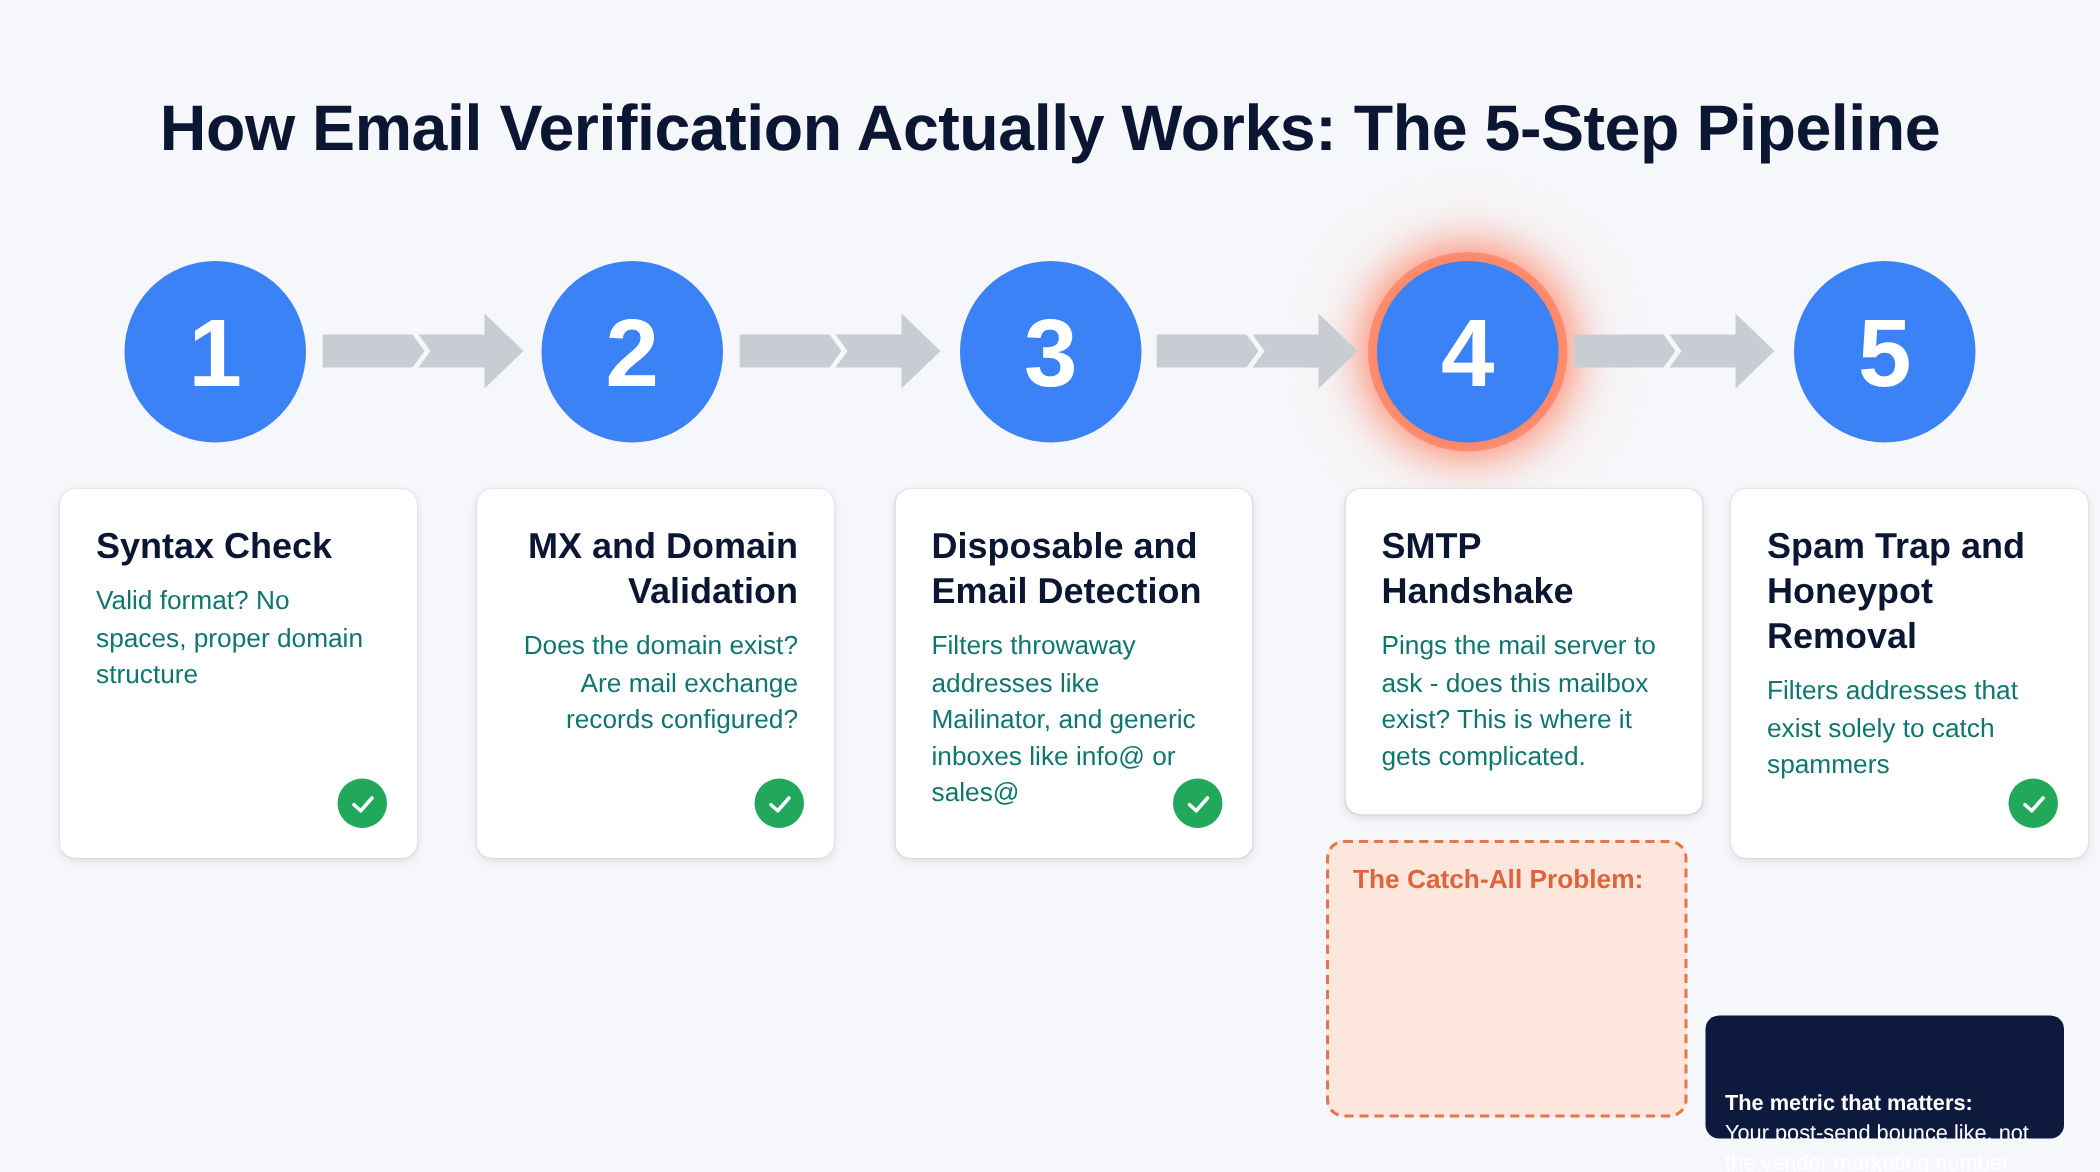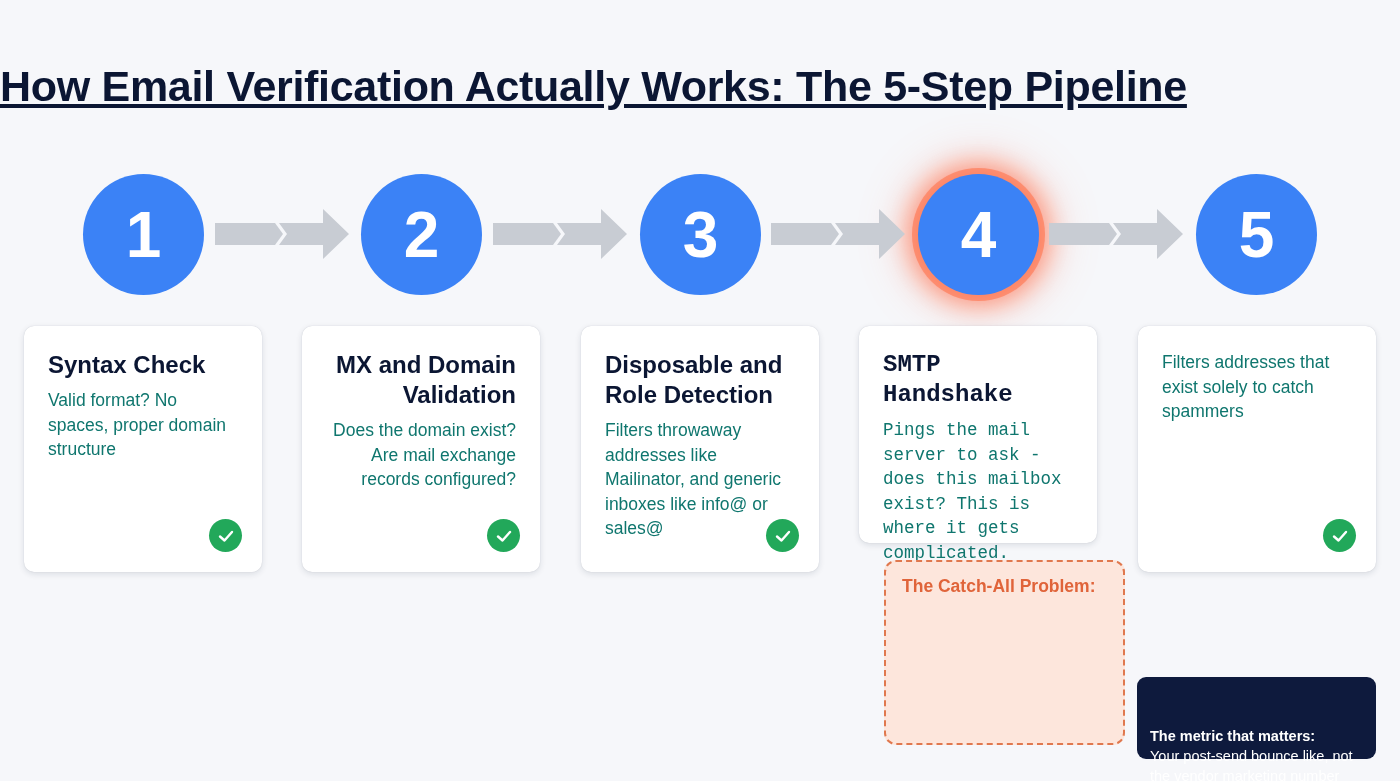--- a/index.html
+++ b/index.html
@@ -5,38 +5,39 @@
     * { box-sizing: border-box; margin: 0; padding: 0; }
     html, body { width: 1400px; height: 781px; overflow: hidden; }
     body {
       background: #f6f7fa;
       font-family: "Liberation Sans", "DejaVu Sans", sans-serif;
       position: relative;
       color: #0d1530;
     }
     .title {
       position: absolute; left: 0; top: 62px; width: 1400px;
-      text-align: left; font-size: 43px; font-weight: 700;
-      color: #0b1633; letter-spacing: -0.3px; text-decoration: underline;
+      text-align: center; font-size: 43px; font-weight: 700;
+      color: #0b1633; letter-spacing: -0.3px;
     }
     .circle {
       position: absolute; top: 174px; width: 121px; height: 121px;
       border-radius: 50%; background: #3b82f6;
       display: flex; align-items: center; justify-content: center;
       color: #ffffff; font-size: 64px; font-weight: 700;
     }
     .circle.glow {
       box-shadow: 0 0 0 6px rgba(255,110,70,0.55), 0 0 22px 12px rgba(255,105,70,0.55), 0 0 40px 20px rgba(255,140,110,0.25);
     }
     .arrow { position: absolute; top: 209px; width: 136px; height: 50px; }
     .card {
       position: absolute; top: 326px; width: 238px; height: 246px;
       background: #ffffff; border-radius: 10px;
       box-shadow: 0 2px 6px rgba(20,30,60,0.12), 0 0 1px rgba(20,30,60,0.2);
       padding: 24px 24px;
+      margin-left: 16px;
     }
     .card.short { height: 217px; }
     .card h3 {
       font-size: 24px; line-height: 30px; font-weight: 700; color: #0b1633;
       margin-bottom: 8px;
     }
     .card p {
       font-size: 17.5px; line-height: 24.5px; color: #0f766e;
     }
     .check {
@@ -100,35 +101,36 @@
   <h3>MX and Domain Validation</h3>
   <p>Does the domain exist? Are mail exchange records configured?</p>
   <div class="check">
     <svg width="18" height="18" viewBox="0 0 18 18">
         <polyline points="3,9.5 7.5,13.5 15,5" fill="none" stroke="#fff" stroke-width="2.4" stroke-linecap="round" stroke-linejoin="round"></polyline>
       </svg>
   </div>
 </div>
 
 <div class="card" style="left:581px;">
-  <h3>Disposable and Role Detection</h3>
+  <h3>Disposable and Email Detection</h3>
   <p>Filters throwaway addresses like Mailinator, and generic inboxes like info@ or sales@</p>
   <div class="check">
     <svg width="18" height="18" viewBox="0 0 18 18">
         <polyline points="3,9.5 7.5,13.5 15,5" fill="none" stroke="#fff" stroke-width="2.4" stroke-linecap="round" stroke-linejoin="round"></polyline>
       </svg>
   </div>
 </div>
 
-<div class="card short" style="left:859px;font-family:Liberation Mono, monospace;">
+<div class="card short" style="left:881px;">
   <h3 style="width:140px;">SMTP Handshake</h3>
   <p>Pings the mail server to ask - does this mailbox exist? This is where it gets complicated.</p>
 </div>
 
 <div class="card" style="left:1138px;">
+  <h3 style="width:180px;">Spam Trap and Honeypot Removal</h3>
   <p>Filters addresses that exist solely to catch spammers</p>
   <div class="check">
     <svg width="18" height="18" viewBox="0 0 18 18">
         <polyline points="3,9.5 7.5,13.5 15,5" fill="none" stroke="#fff" stroke-width="2.4" stroke-linecap="round" stroke-linejoin="round"></polyline>
       </svg>
   </div>
 </div>
 
 <div class="callout">
   <div class="ct">The Catch-All Problem:</div>

